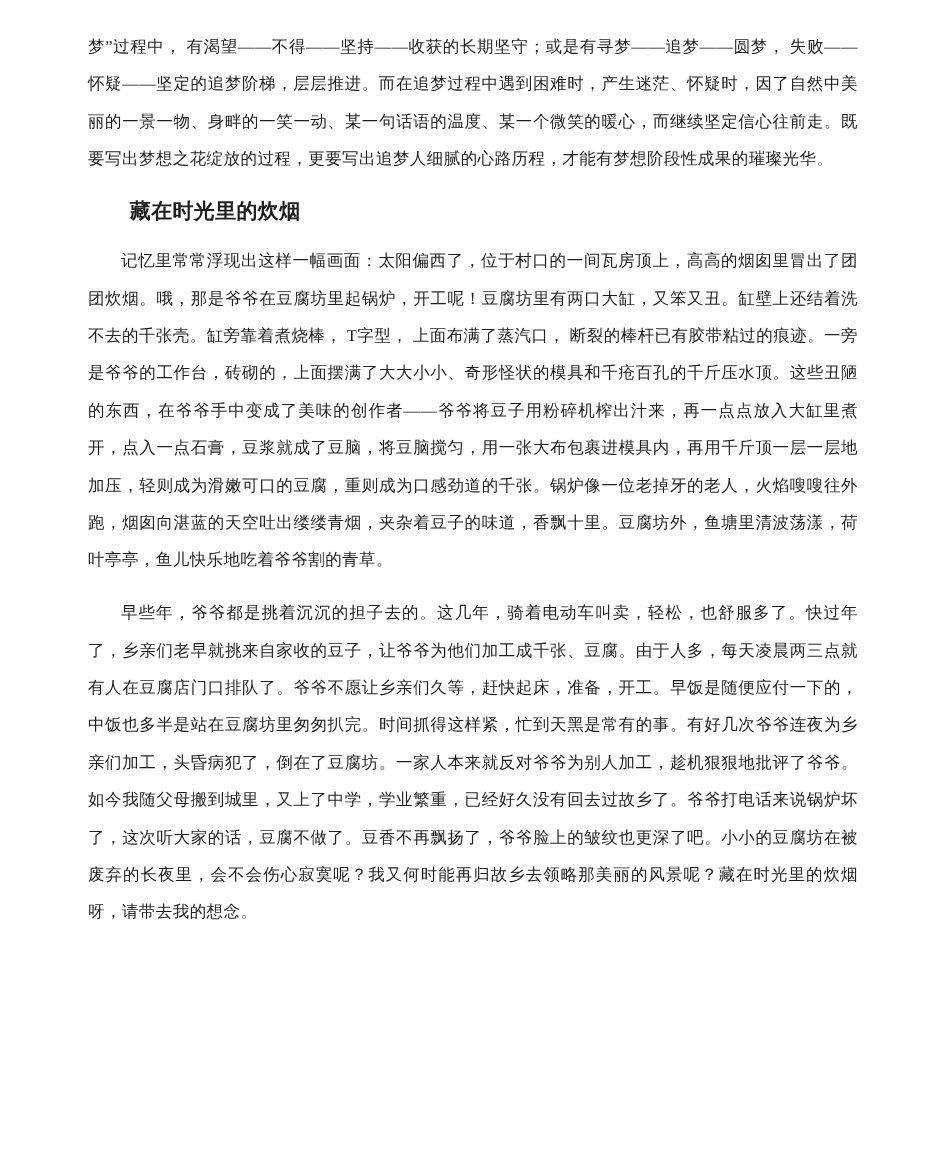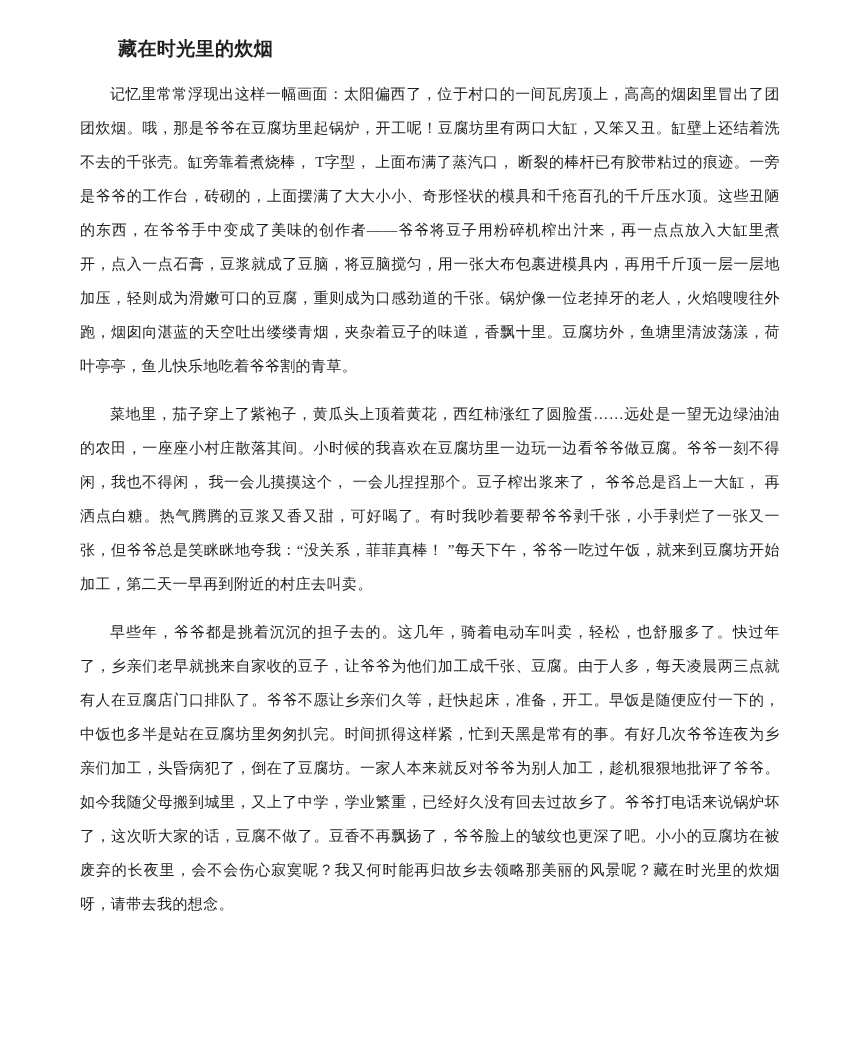--- a/index.html
+++ b/index.html
@@ -40,22 +40,22 @@
     margin: 6px 0 11px 0;
     text-indent: 2em;
     letter-spacing: 0.4px;
   }
 </style>
 </head>
 <body>
 
 <div class="page">
 
+  <p class="para no-indent">梦”过程中， 有渴望——不得——坚持——收获的长期坚守；或是有寻梦——追梦——圆梦， 失败——怀疑——坚定的追梦阶梯，层层推进。而在追梦过程中遇到困难时，产生迷茫、怀疑时，因了自然中美丽的一景一物、身畔的一笑一动、某一句话语的温度、某一个微笑的暖心，而继续坚定信心往前走。既要写出梦想之花绽放的过程，更要写出追梦人细腻的心路历程，才能有梦想阶段性成果的璀璨光华。</p>
 
   <h2 class="essay-heading">藏在时光里的炊烟</h2>
 
   <p class="para indent">记忆里常常浮现出这样一幅画面：太阳偏西了，位于村口的一间瓦房顶上，高高的烟囱里冒出了团团炊烟。哦，那是爷爷在豆腐坊里起锅炉，开工呢！豆腐坊里有两口大缸，又笨又丑。缸壁上还结着洗不去的千张壳。缸旁靠着煮烧棒， T字型， 上面布满了蒸汽口， 断裂的棒杆已有胶带粘过的痕迹。一旁是爷爷的工作台，砖砌的，上面摆满了大大小小、奇形怪状的模具和千疮百孔的千斤压水顶。这些丑陋的东西，在爷爷手中变成了美味的创作者——爷爷将豆子用粉碎机榨出汁来，再一点点放入大缸里煮开，点入一点石膏，豆浆就成了豆脑，将豆脑搅匀，用一张大布包裹进模具内，再用千斤顶一层一层地加压，轻则成为滑嫩可口的豆腐，重则成为口感劲道的千张。锅炉像一位老掉牙的老人，火焰嗖嗖往外跑，烟囱向湛蓝的天空吐出缕缕青烟，夹杂着豆子的味道，香飘十里。豆腐坊外，鱼塘里清波荡漾，荷叶亭亭，鱼儿快乐地吃着爷爷割的青草。</p>
 
-  <p class="para indent">菜地里，茄子穿上了紫袍子，黄瓜头上顶着黄花，西红柿涨红了圆脸蛋……远处是一望无边绿油油的农田，一座座小村庄散落其间。小时候的我喜欢在豆腐坊里一边玩一边看爷爷做豆腐。爷爷一刻不得闲，我也不得闲， 我一会儿摸摸这个， 一会儿捏捏那个。豆子榨出浆来了， 爷爷总是舀上一大缸， 再洒点白糖。热气腾腾的豆浆又香又甜，可好喝了。有时我吵着要帮爷爷剥千张，小手剥烂了一张又一张，但爷爷总是笑眯眯地夸我：“没关系，菲菲真棒！ ”每天下午，爷爷一吃过午饭，就来到豆腐坊开始加工，第二天一早再到附近的村庄去叫卖。</p>
 
   <p class="para indent">早些年，爷爷都是挑着沉沉的担子去的。这几年，骑着电动车叫卖，轻松，也舒服多了。快过年了，乡亲们老早就挑来自家收的豆子，让爷爷为他们加工成千张、豆腐。由于人多，每天凌晨两三点就有人在豆腐店门口排队了。爷爷不愿让乡亲们久等，赶快起床，准备，开工。早饭是随便应付一下的，中饭也多半是站在豆腐坊里匆匆扒完。时间抓得这样紧，忙到天黑是常有的事。有好几次爷爷连夜为乡亲们加工，头昏病犯了，倒在了豆腐坊。一家人本来就反对爷爷为别人加工，趁机狠狠地批评了爷爷。如今我随父母搬到城里，又上了中学，学业繁重，已经好久没有回去过故乡了。爷爷打电话来说锅炉坏了，这次听大家的话，豆腐不做了。豆香不再飘扬了，爷爷脸上的皱纹也更深了吧。小小的豆腐坊在被废弃的长夜里，会不会伤心寂寞呢？我又何时能再归故乡去领略那美丽的风景呢？藏在时光里的炊烟呀，请带去我的想念。</p>
 
 </div>
 
 </body></html>

